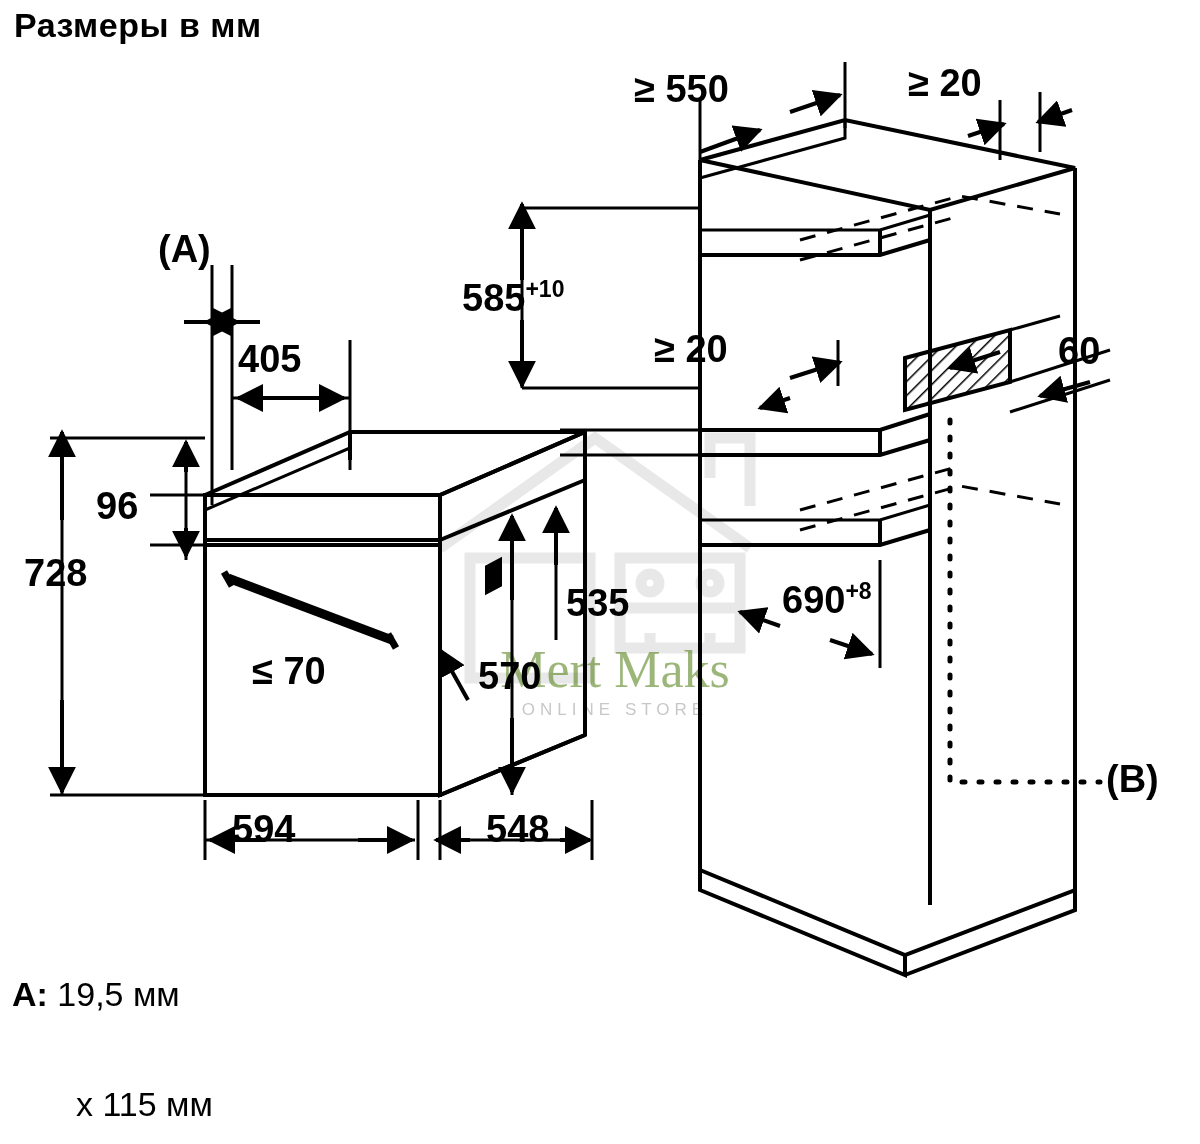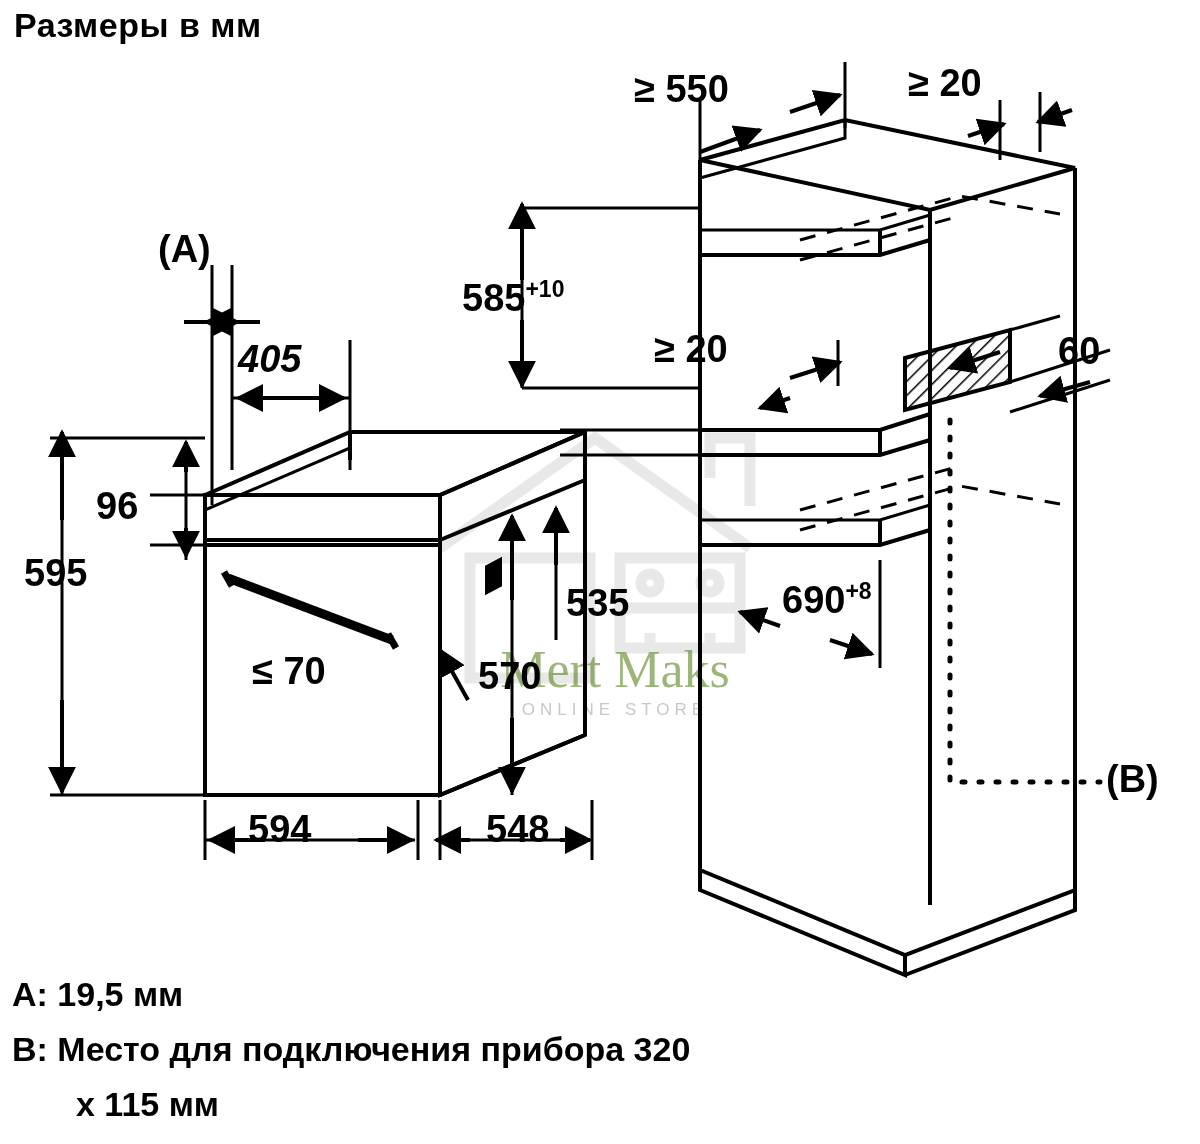--- a/index.html
+++ b/index.html
@@ -48,21 +48,21 @@
     position: absolute;
     left: 12px;
     font-size: 34px;
     font-weight: bold;
     white-space: nowrap;
   }
   .legend .lbl {
     font-weight: bold;
   }
   .legend .txt {
-    font-weight: bold;
+    font-weight: normal;
   }
   .legend-a { top: 975px; }
   .legend-b { top: 1030px; }
   .legend-b2 { top: 1085px; left: 76px; }
   .wm {
     position: absolute;
     left: 410px;
     top: 418px;
     width: 400px;
     height: 310px;
@@ -257,42 +257,38 @@
       <path d="M780 626 L740 612" stroke-width="4" marker-end="url(#ah)"></path>
       <path d="M830 640 L872 654" stroke-width="4" marker-end="url(#ah)"></path>
       <path d="M700 560 L700 640" stroke-width="3"></path>
       <path d="M880 560 L880 668" stroke-width="3"></path>
 
       <path d="M950 420 L950 782 L1100 782" stroke-width="5" stroke-dasharray="3 14" stroke-linecap="round"></path>
     </g>
   </svg>
 
   <div class="dim" style="left:158px; top:228px;">(A)</div>
-  <div class="dim" style="left:238px; top:338px;font-style:italic;">405</div>
+  <div class="dim" style="left:238px; top:338px;">405</div>
   <div class="dim" style="left:96px; top:485px;">96</div>
-  <div class="dim" style="left:24px; top:552px;">595</div>
+  <div class="dim" style="left:24px; top:552px;">728</div>
   <div class="dim" style="left:252px; top:650px;">≤ 70</div>
   <div class="dim" style="left:478px; top:655px;">570</div>
   <div class="dim" style="left:566px; top:582px;text-align:center;">535</div>
-  <div class="dim" style="left:248px; top:808px;">594</div>
+  <div class="dim" style="left:232px; top:808px;">594</div>
   <div class="dim" style="left:486px; top:808px;">548</div>
 
   <div class="dim" style="left:634px; top:68px;">≥ 550</div>
   <div class="dim" style="left:908px; top:62px;">≥ 20</div>
   <div class="dim" style="left:462px; top:276px;"><span>585</span><span class="sup">+10</span></div>
   <div class="dim" style="left:654px; top:328px;">≥ 20</div>
   <div class="dim" style="left:1058px; top:330px;">60</div>
   <div class="dim" style="left:782px; top:578px;"><span>690</span><span class="sup">+8</span></div>
   <div class="dim" style="left:1106px; top:758px;">(B)</div>
 
   <div class="legend legend-a">
     <span class="lbl">A:</span>
     <span class="txt">19,5 мм</span>
   </div>
-  <div class="legend legend-b">
-    <span class="lbl">B:</span>
-    <span class="txt">Место для подключения прибора 320</span>
-  </div>
   <div class="legend legend-b2">
     <span class="txt">х 115 мм</span>
   </div>
 
 </div>
 
 </body></html>

